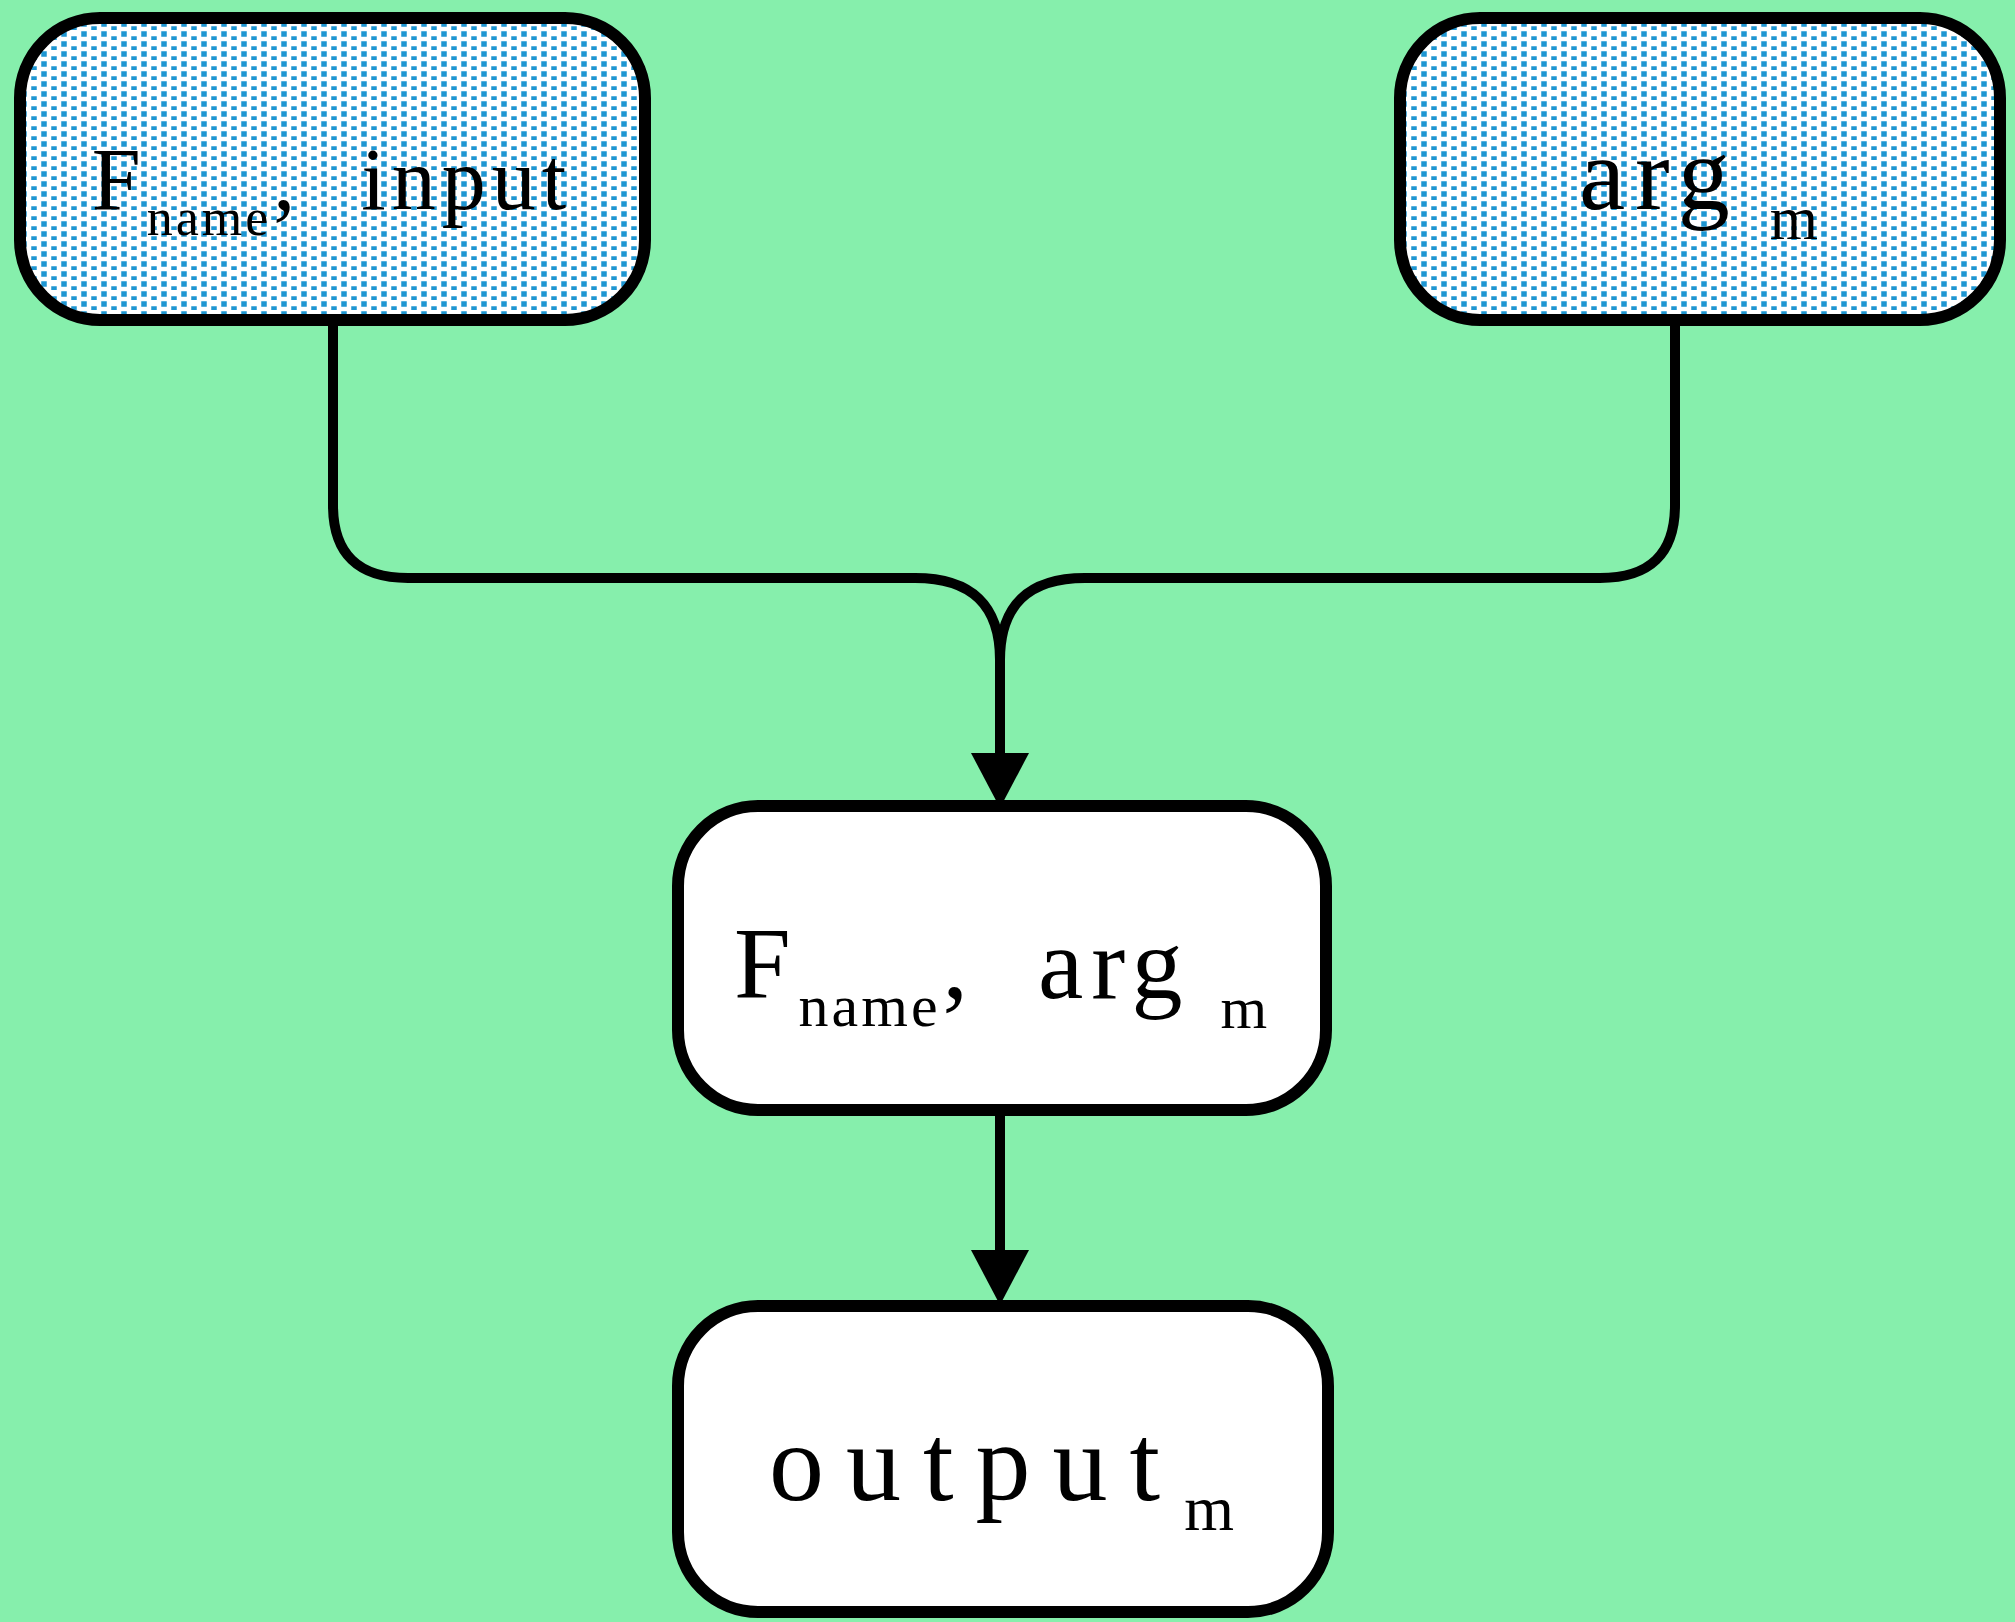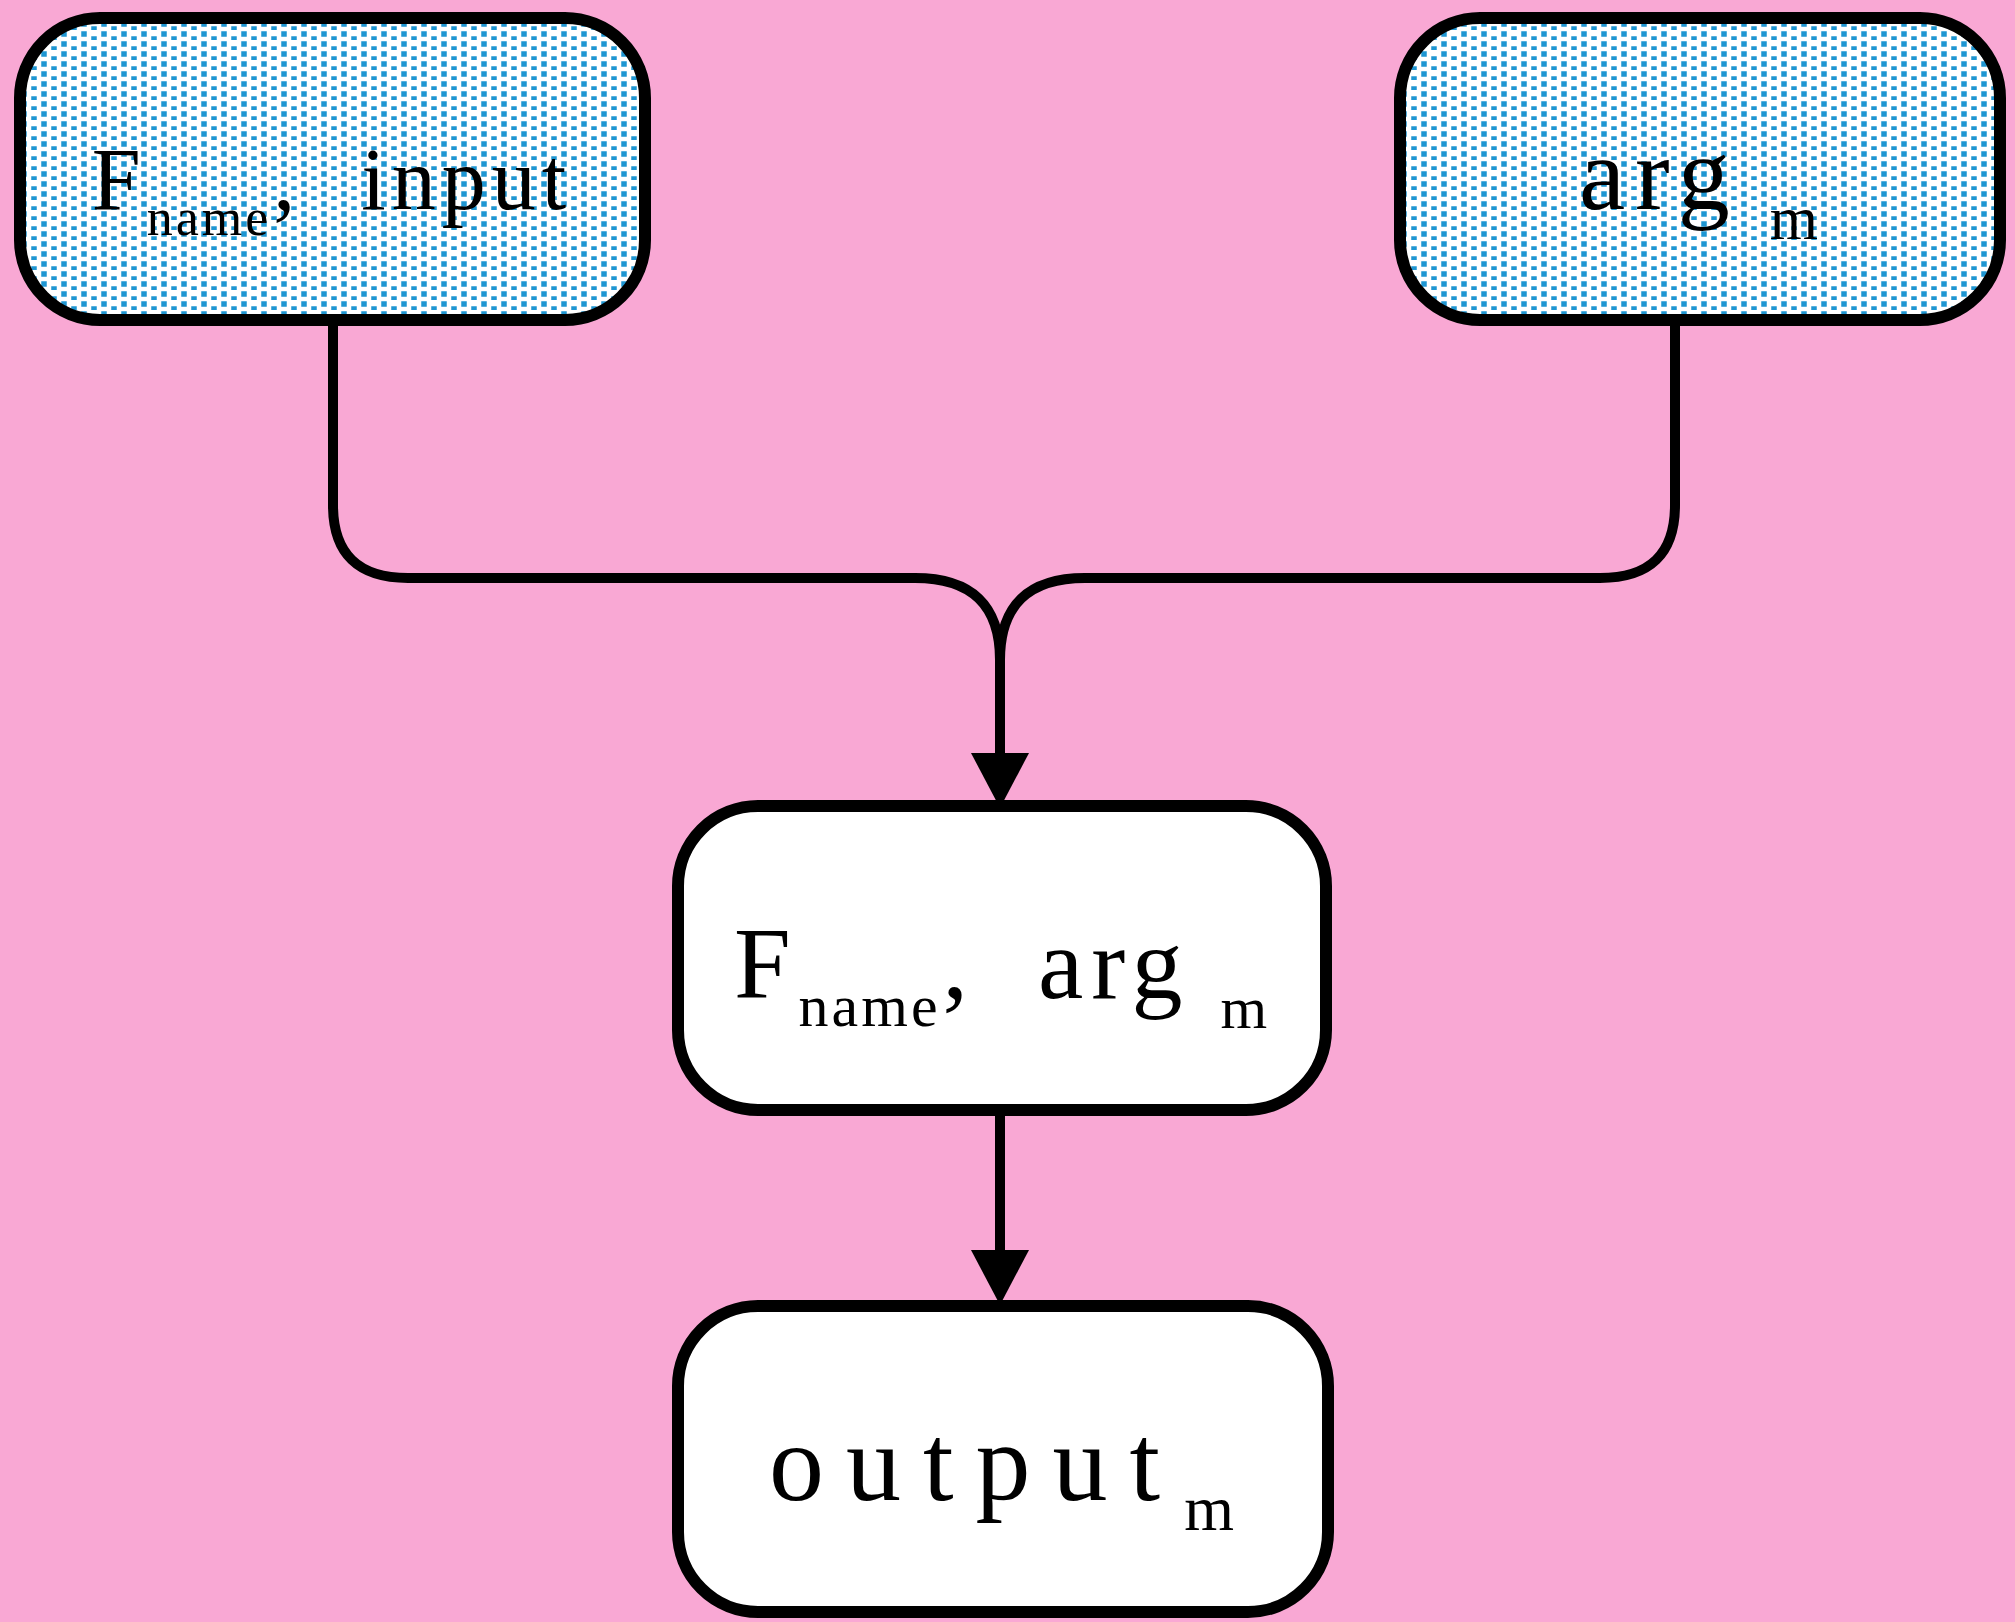--- a/index.html
+++ b/index.html
@@ -1,16 +1,16 @@
 <!DOCTYPE html>
 <html><head>
 <meta charset="utf-8">
 <style>
   html,body{margin:0;padding:0;background:#ffffff;}
-  .stage{width:2015px;height:1622px;position:relative;background:#f9a8d4;overflow:hidden;}
+  .stage{width:2015px;height:1622px;position:relative;background:#86efac;overflow:hidden;}
   svg{display:block;}
   .node-box{stroke:#000000;stroke-width:12;}
   .edge{stroke:#000000;stroke-width:10;fill:none;}
   .arrowhead{fill:#000000;stroke:none;}
   text{font-family:"Liberation Serif","DejaVu Serif",serif;fill:#000000;}
   .lbl-1{font-size:88px;letter-spacing:6px;}
   .lbl-2{font-size:104px;letter-spacing:10px;}
   .lbl-3{font-size:102px;letter-spacing:8px;}
   .lbl-4{font-size:110px;letter-spacing:22px;}
   .sub1{font-size:52px;letter-spacing:3px;}

